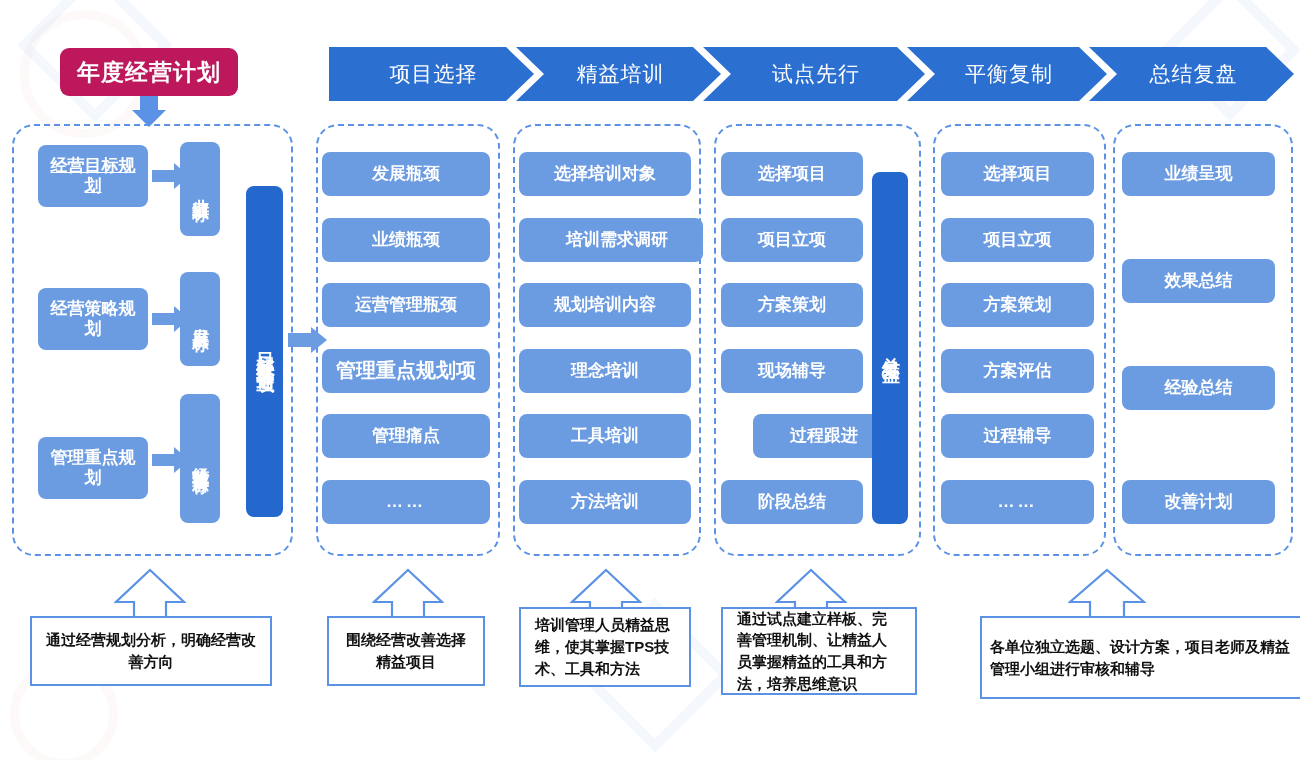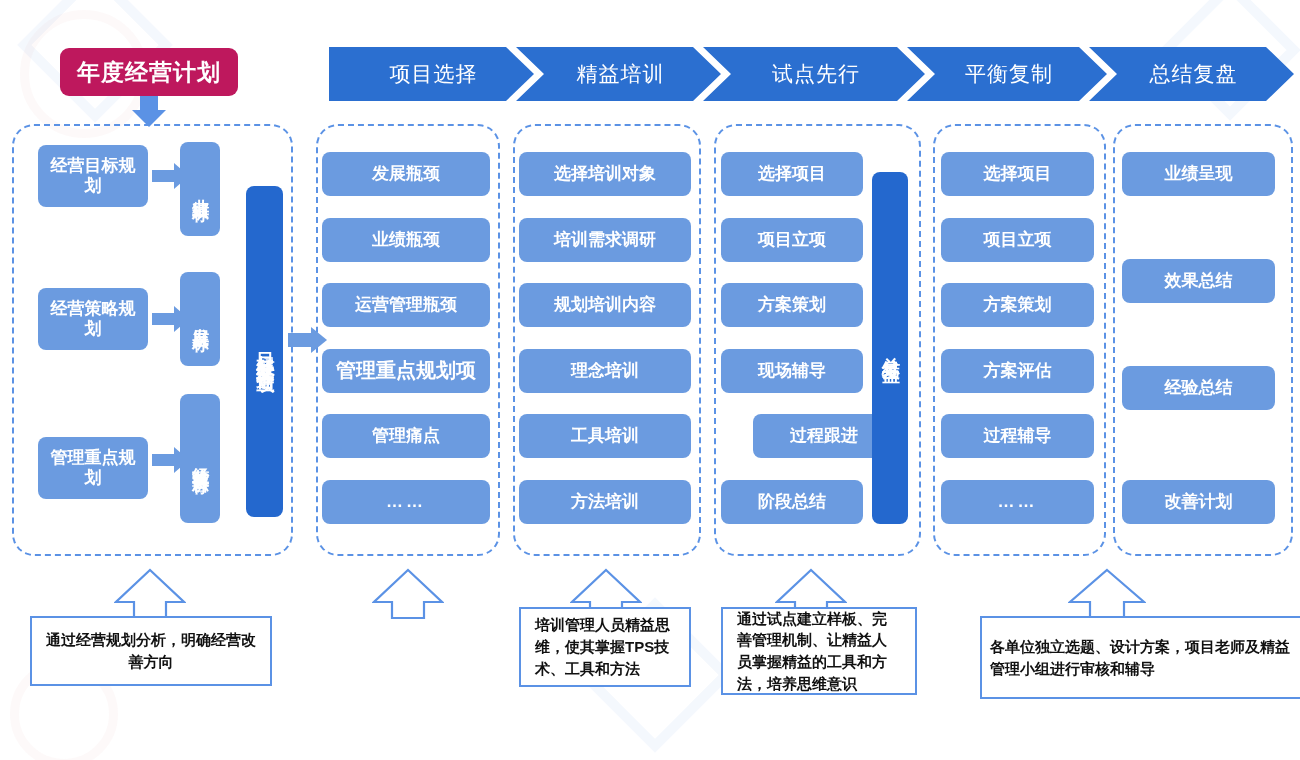--- a/index.html
+++ b/index.html
@@ -123,21 +123,21 @@
     <span>总结复盘</span>
   </div>
 
   <div class="dash-col" style="left:12px;top:124px;width:277px;height:428px;"></div>
   <div class="dash-col" style="left:316px;top:124px;width:180px;height:428px;"></div>
   <div class="dash-col" style="left:513px;top:124px;width:184px;height:428px;"></div>
   <div class="dash-col" style="left:714px;top:124px;width:203px;height:428px;"></div>
   <div class="dash-col" style="left:933px;top:124px;width:169px;height:428px;"></div>
   <div class="dash-col" style="left:1113px;top:124px;width:176px;height:428px;"></div>
 
-  <div class="pill" style="left:38px;top:145px;width:110px;height:62px;padding:16px 8px;box-sizing:border-box;">
+  <div class="pill" style="left:38px;top:145px;width:110px;height:62px;padding:16px 8px;box-sizing:border-box;text-decoration:underline;">
     <span>经营目标规划</span>
   </div>
   <div class="rarrow" style="left:152px;top:163px;width:38px;height:26px;">
     <div class="bar" style="left:0;top:7px;width:24px;height:12px;"></div>
     <div class="tip" style="left:22px;top:0;"></div>
   </div>
   <div class="vpill" style="left:180px;top:142px;width:40px;height:94px;">
     <span>业绩目标</span>
   </div>
 
@@ -187,21 +187,21 @@
   <div class="pill" style="left:322px;top:414px;width:168px;height:44px;">
     <span>管理痛点</span>
     </div>
   <div class="pill dots" style="left:322px;top:480px;width:168px;height:44px;">
     <span>……</span>
     </div>
 
   <div class="pill" style="left:519px;top:152px;width:172px;height:44px;">
     <span>选择培训对象</span>
     </div>
-  <div class="pill" style="left:519px;top:218px;width:172px;height:44px;">
+  <div class="pill" style="left:519px;top:218px;width:172px;height:44px;padding-left:12px;">
     <span>培训需求调研</span>
     </div>
   <div class="pill" style="left:519px;top:283px;width:172px;height:44px;">
     <span>规划培训内容</span>
     </div>
   <div class="pill" style="left:519px;top:349px;width:172px;height:44px;">
     <span>理念培训</span>
     </div>
   <div class="pill" style="left:519px;top:414px;width:172px;height:44px;">
     <span>工具培训</span>
@@ -287,20 +287,23 @@
   </div>
   <div class="uparrow" style="left:1068px;top:568px;width:78px;height:52px;">
     <svg width="78" height="52" viewBox="0 0 78 52">
         <polygon points="39,2 76,34 56,34 56,50 22,50 22,34 2,34" fill="#ffffff" stroke="#5b92e5" stroke-width="2.2"></polygon>
       </svg>
   </div>
 
   <div class="cap center" style="left:30px;top:616px;width:242px;height:70px;justify-content:flex-end;">
     <span>通过经营规划分析，明确经营改善方向</span>
   </div>
+  <div class="cap center" style="left:327px;top:616px;width:158px;height:70px;">
+    <span>围绕经营改善选择精益项目</span>
+  </div>
   <div class="cap" style="left:519px;top:607px;width:172px;height:80px;">
     <span>培训管理人员精益思维，使其掌握TPS技术、工具和方法</span>
   </div>
   <div class="cap" style="left:721px;top:607px;width:196px;height:88px;">
     <span>通过试点建立样板、完善管理机制、让精益人员掌握精益的工具和方法，培养思维意识</span>
   </div>
   <div class="cap" style="left:980px;top:616px;width:340px;height:83px;padding-left:8px;">
     <span>各单位独立选题、设计方案，项目老师及精益管理小组进行审核和辅导</span>
   </div>
 

